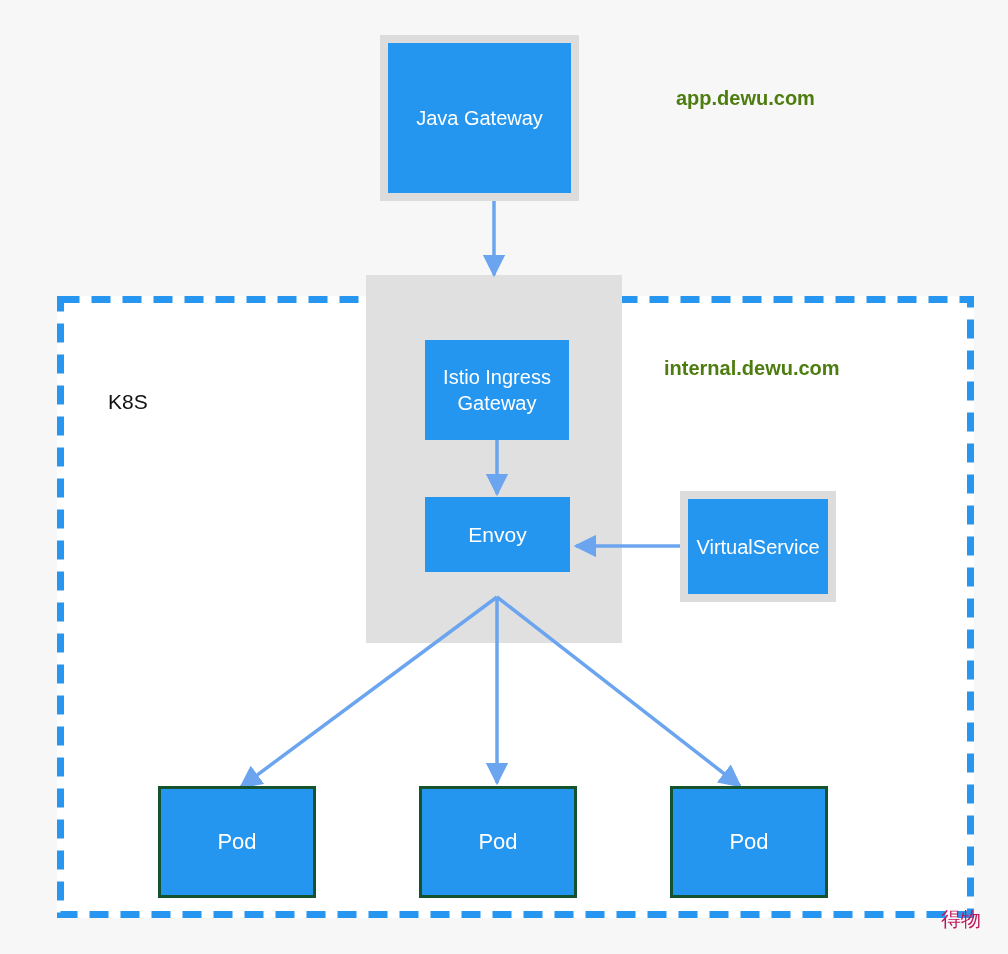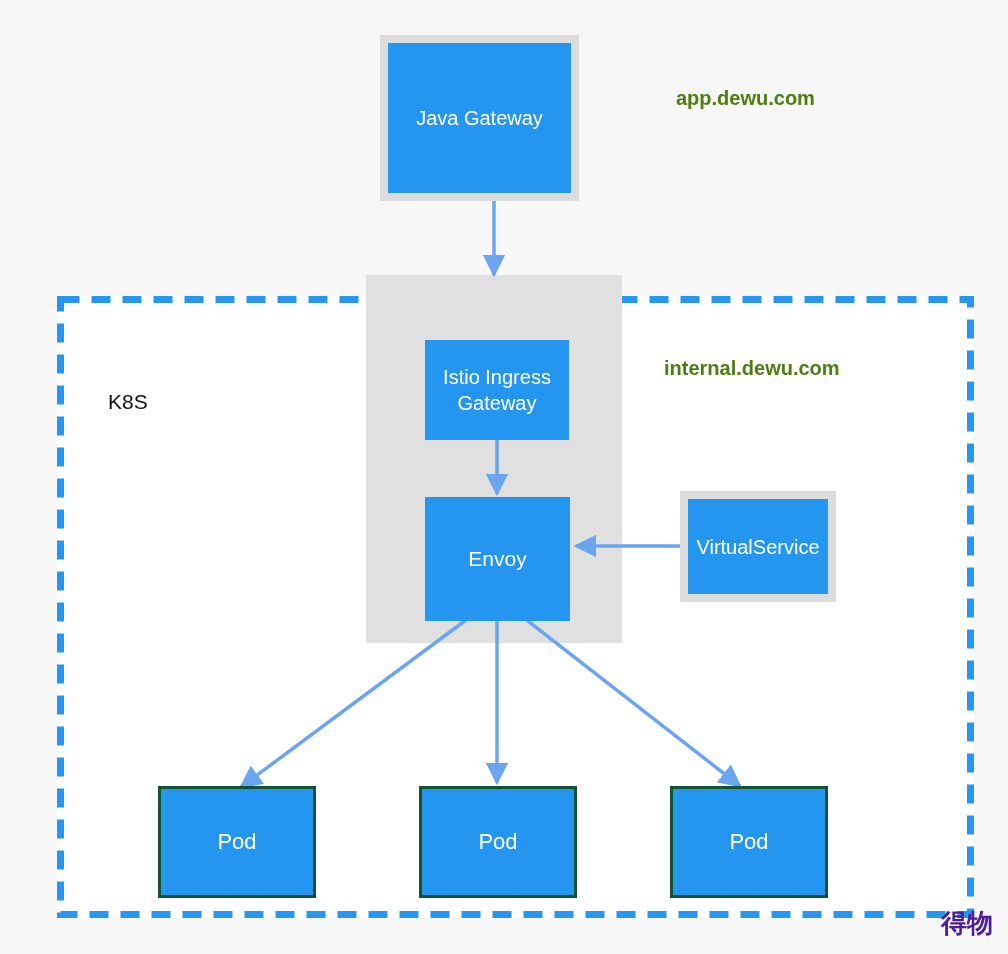--- a/index.html
+++ b/index.html
@@ -43,45 +43,44 @@
     font-size: 20px;
     line-height: 1.3;
     z-index: 4;
     box-sizing: border-box;
   }
   .framed { border: 8px solid #dcdcdc; }
   .pod-frame { border: 3px solid #14532d; font-size: 22px; }
 
   #node-java-gateway    { left: 380px; top: 35px;  width: 199px; height: 166px; font-size: 20px; }
   #node-istio           { left: 425px; top: 340px; width: 144px; height: 100px; padding: 0 8px; }
-  #node-envoy           { left: 425px; top: 497px; width: 145px; height: 124px; font-size: 21px; }
+  #node-envoy           { left: 425px; top: 497px; width: 145px; height: 75px; font-size: 21px; }
   #node-virtualservice  { left: 680px; top: 491px; width: 156px; height: 111px; }
   #node-pod-1           { left: 158px; top: 786px; width: 158px; height: 112px; }
   #node-pod-2           { left: 419px; top: 786px; width: 158px; height: 112px; }
   #node-pod-3           { left: 670px; top: 786px; width: 158px; height: 112px; }
 
   
   .domain-label {
     font-size: 20px; font-weight: 700; color: #4d7c0f;
     z-index: 4; white-space: nowrap;
   }
   #label-app-domain      { left: 676px; top: 87px; }
   #label-internal-domain { left: 664px; top: 357px; }
   #label-k8s {
     left: 108px; top: 350px;
     font-size: 21px; color: #111111; z-index: 4; white-space: nowrap; margin-top: 40px;
   }
 
   #watermark {
     left: 941px; top: 906px;
-    font-size: 26px;
-    color: #4c1d95;
+    font-size: 20px;
+    color: #be185d;
     z-index: 5;
     white-space: nowrap;
-    font-weight: bold;
   }
 </style>
 </head>
 <body>
 
 <div id="k8s-box" class="abs">
   <svg width="917" height="622" viewBox="0 0 917 622">
     <rect x="3.5" y="3.5" width="910" height="615" fill="none" stroke="#2696f0" stroke-width="7" stroke-dasharray="19 12"></rect>
   </svg>
 </div>

